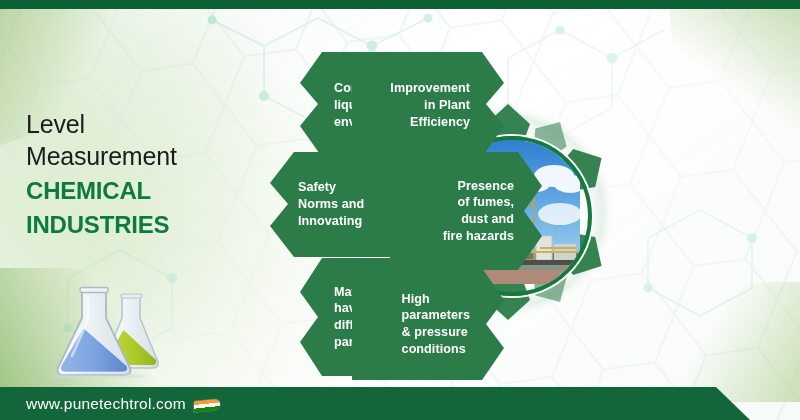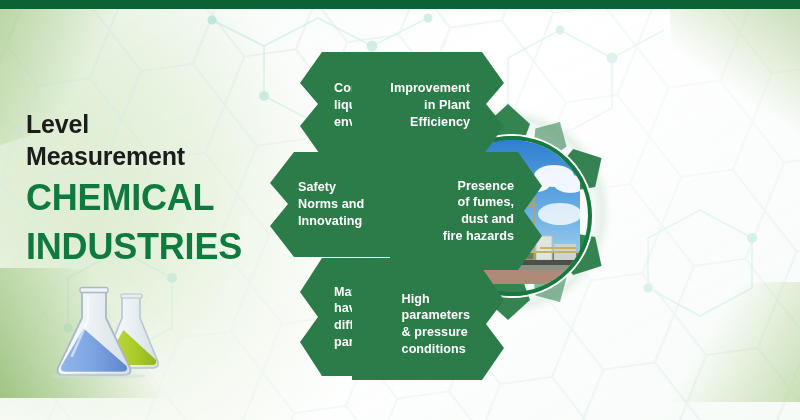--- a/index.html
+++ b/index.html
@@ -62,22 +62,22 @@
     font-size:27px;letter-spacing:-.6px;line-height:1;
   }
   .logo-mark{margin-left:2px;display:block;}
   .logo-tag{
     margin-top:5px;color:#3f7a52;font-size:9.5px;letter-spacing:.35px;
     font-family:"DejaVu Sans",sans-serif;white-space:nowrap;
   }
 
   
   .headline{position:absolute;left:26px;top:108px;z-index:5;}
-  .h-line{color:#1c1c1c;font-size:25px;font-weight:700;line-height:1.28;letter-spacing:-.2px;}
-  .h-big{color:#0e7a3e;font-size:36px;font-weight:800;line-height:1.24;letter-spacing:-.2px;margin-top:4px;}
+  .h-line{color:#1c1c1c;font-size:25px;font-weight:400;line-height:1.28;letter-spacing:-.2px;}
+  .h-big{color:#0e7a3e;font-size:24px;font-weight:800;line-height:1.24;letter-spacing:-.2px;margin-top:4px;}
 
   
   .flasks{position:absolute;left:52px;bottom:42px;z-index:4;}
 
   
   .wheel{position:absolute;left:398px;top:102px;width:220px;height:220px;z-index:3;}
   .photo{
     position:absolute;left:432px;top:136px;width:152px;height:152px;border-radius:50%;
     border:4px solid #147a3d;overflow:hidden;z-index:4;box-shadow:0 0 0 2px #ffffff;
   }
@@ -367,14 +367,18 @@
       <path d="M130 0 L0 0 L0 112 L130 112 L152 80 L134 56 L152 32 Z" fill="#2b7c49"></path>
     </svg>
     <div class="txt">
       <div>High</div>
       <div>parameters</div>
       <div>&amp; pressure</div>
       <div>conditions</div>
     </div>
   </div>
 
+  <div class="footer">
+    <span class="footer-url">www.punetechtrol.com</span>
+    <span class="flag"></span>
+  </div>
 
 </div>
 
 </body></html>

